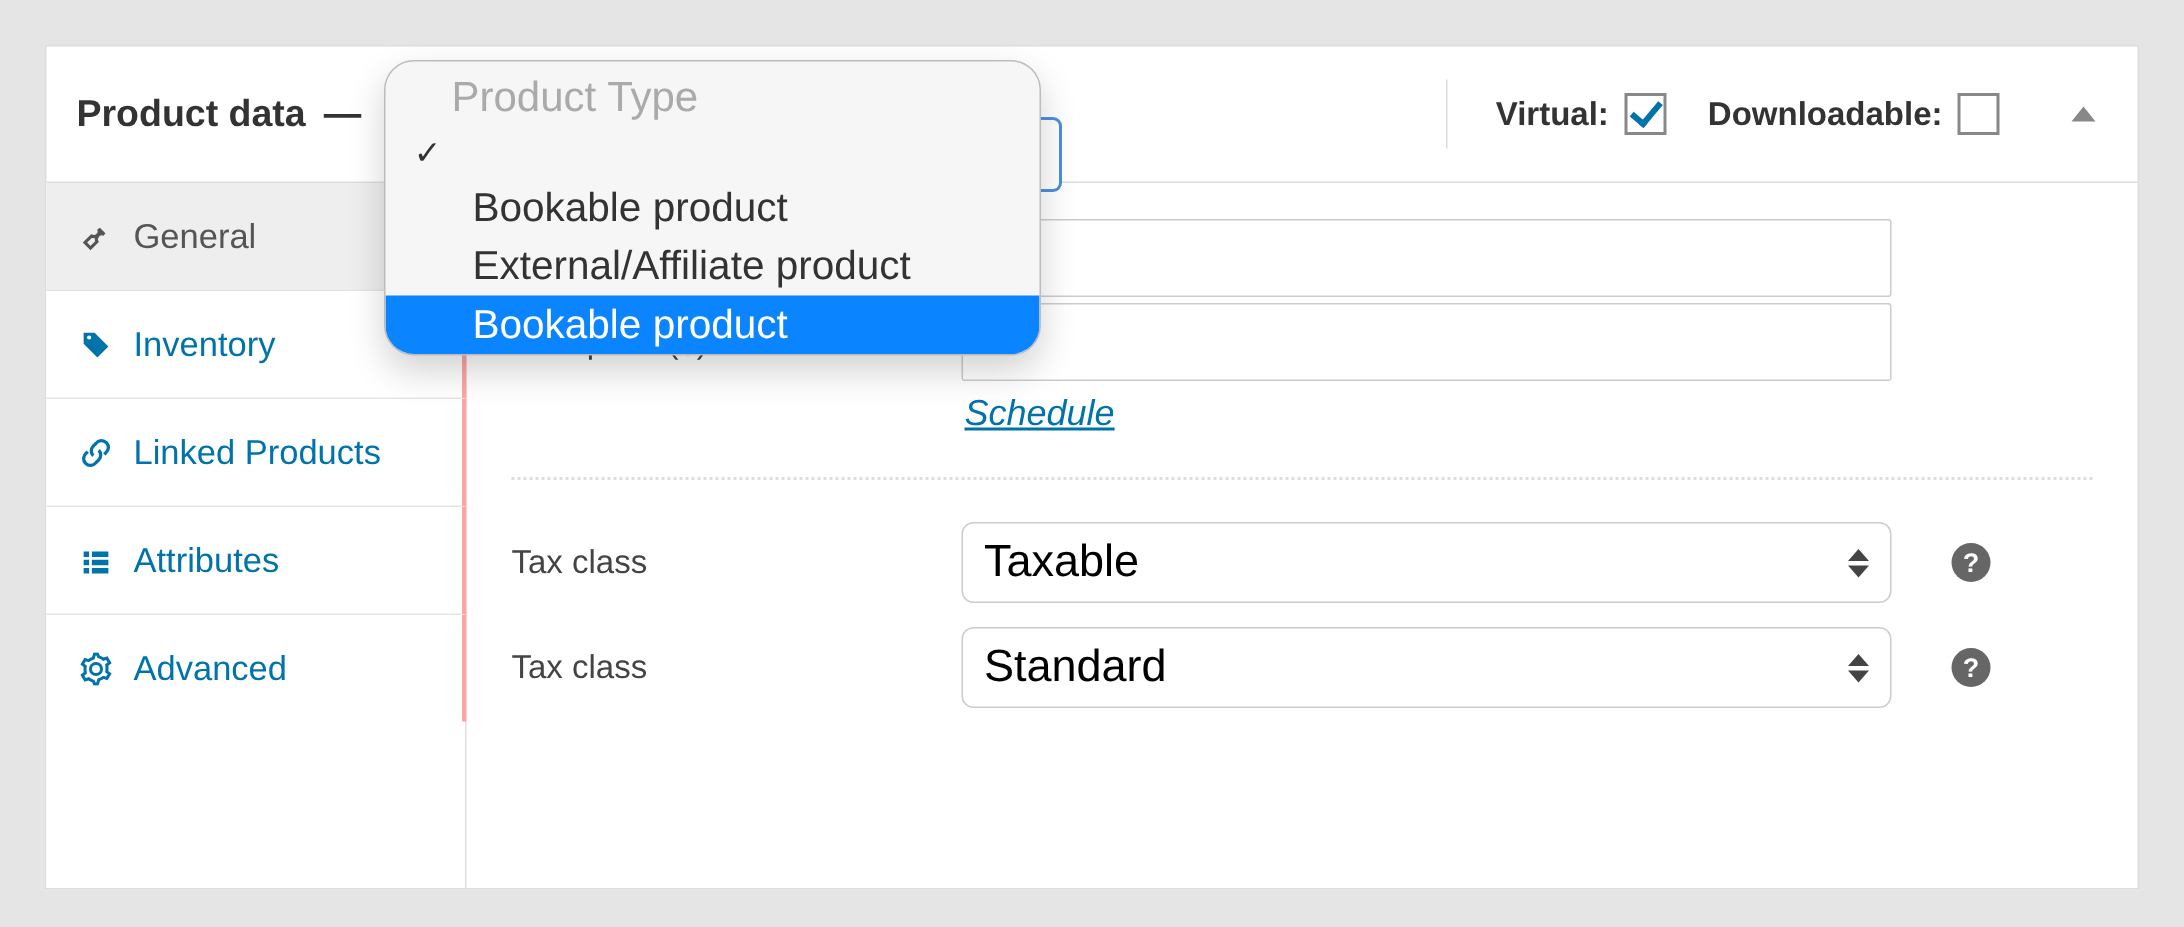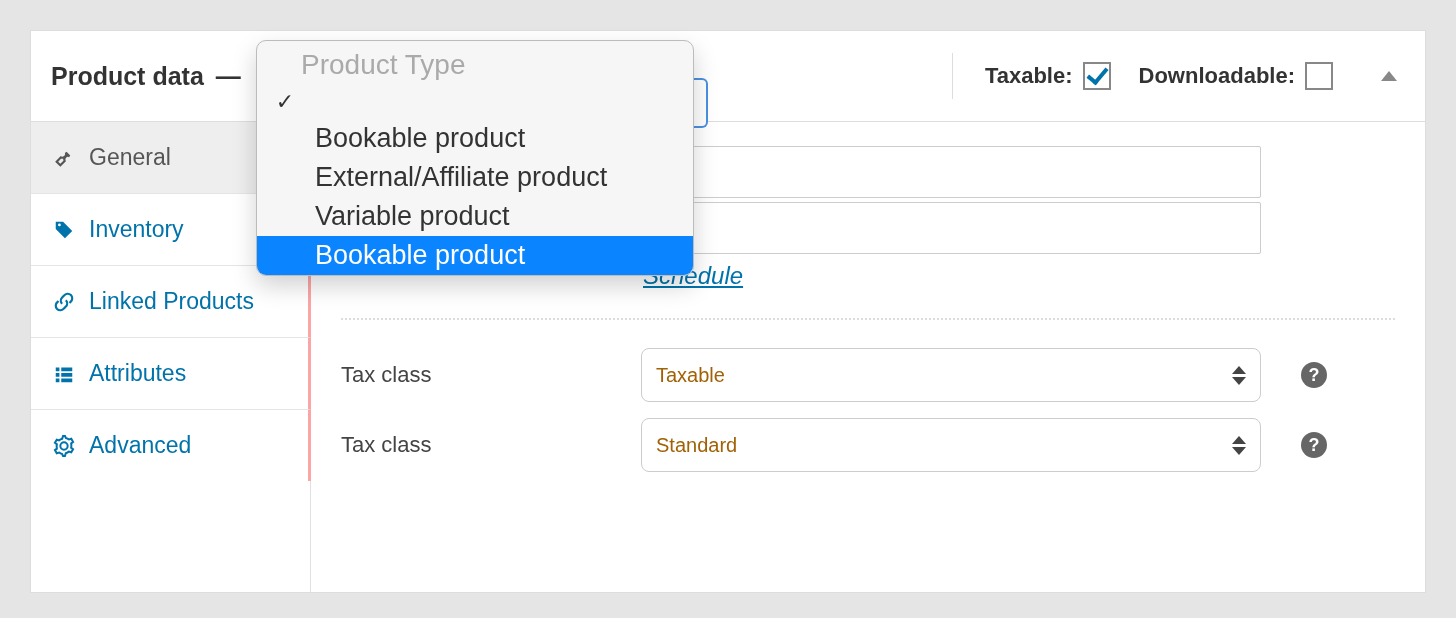--- a/index.html
+++ b/index.html
@@ -159,21 +159,21 @@
     border: none;
     border-top: 2px dotted #ddd;
   }
   .select {
     width: 620px; height: 54px;
     border: 1px solid #ccc;
     border-radius: 8px;
     background: #fff;
     display: flex; align-items: center; justify-content: space-between;
     padding: 0 14px;
-    font-size: 20px; color: #a16207;
+    font-size: 30px; color: #000000;
   }
   .stepper {
     display: flex; flex-direction: column; gap: 3px;
   }
   .stepper .up, .stepper .down {
     width: 0; height: 0;
     border-left: 7px solid transparent;
     border-right: 7px solid transparent;
   }
   .stepper .up { border-bottom: 8px solid #444; }
@@ -185,21 +185,21 @@
     font-weight: 700; font-size: 18px;
     margin-left: 20px;
   }
   
   .dropdown {
     position: absolute;
     top: 40px; left: 256px;
     width: 438px;
     background: #f6f6f6;
     border: 1px solid #bcbcbc;
-    border-radius: 10px;
+    border-radius: 20px;
     box-shadow: 0 10px 24px rgba(0,0,0,0.18);
     overflow: hidden;
     z-index: 50;
   }
   .dropdown .group-label {
     color: #aaa;
     font-size: 28px;
     padding: 8px 20px 4px 44px;
   }
   .dropdown .opt-item {
@@ -245,21 +245,21 @@
 
     <div class="panel-header">
       <div class="header-left">
         <span class="panel-title">Product data</span>
         <span class="dash">—</span>
         <div class="select-stub"></div>
       </div>
       <div class="header-right">
         <div class="divider-v"></div>
         <div class="opt">
-          <span>Taxable:</span>
+          <span>Virtual:</span>
           <span class="chk checked"></span>
         </div>
         <div class="opt">
           <span>Downloadable:</span>
           <span class="chk"></span>
         </div>
         <span class="collapse-caret"></span>
       </div>
     </div>
 
@@ -363,23 +363,19 @@
       <span class="check">✓</span>
     </div>
     <div class="opt-item">
       <span class="check"></span>
       <span class="txt">Bookable product</span>
     </div>
     <div class="opt-item">
       <span class="check"></span>
       <span class="txt">External/Affiliate product</span>
     </div>
-    <div class="opt-item">
-      <span class="check"></span>
-      <span class="txt">Variable product</span>
-    </div>
     <div class="opt-item highlight">
       <span class="check"></span>
       <span class="txt">Bookable product</span>
     </div>
   </div>
 
 </div>
 
 </body></html>

